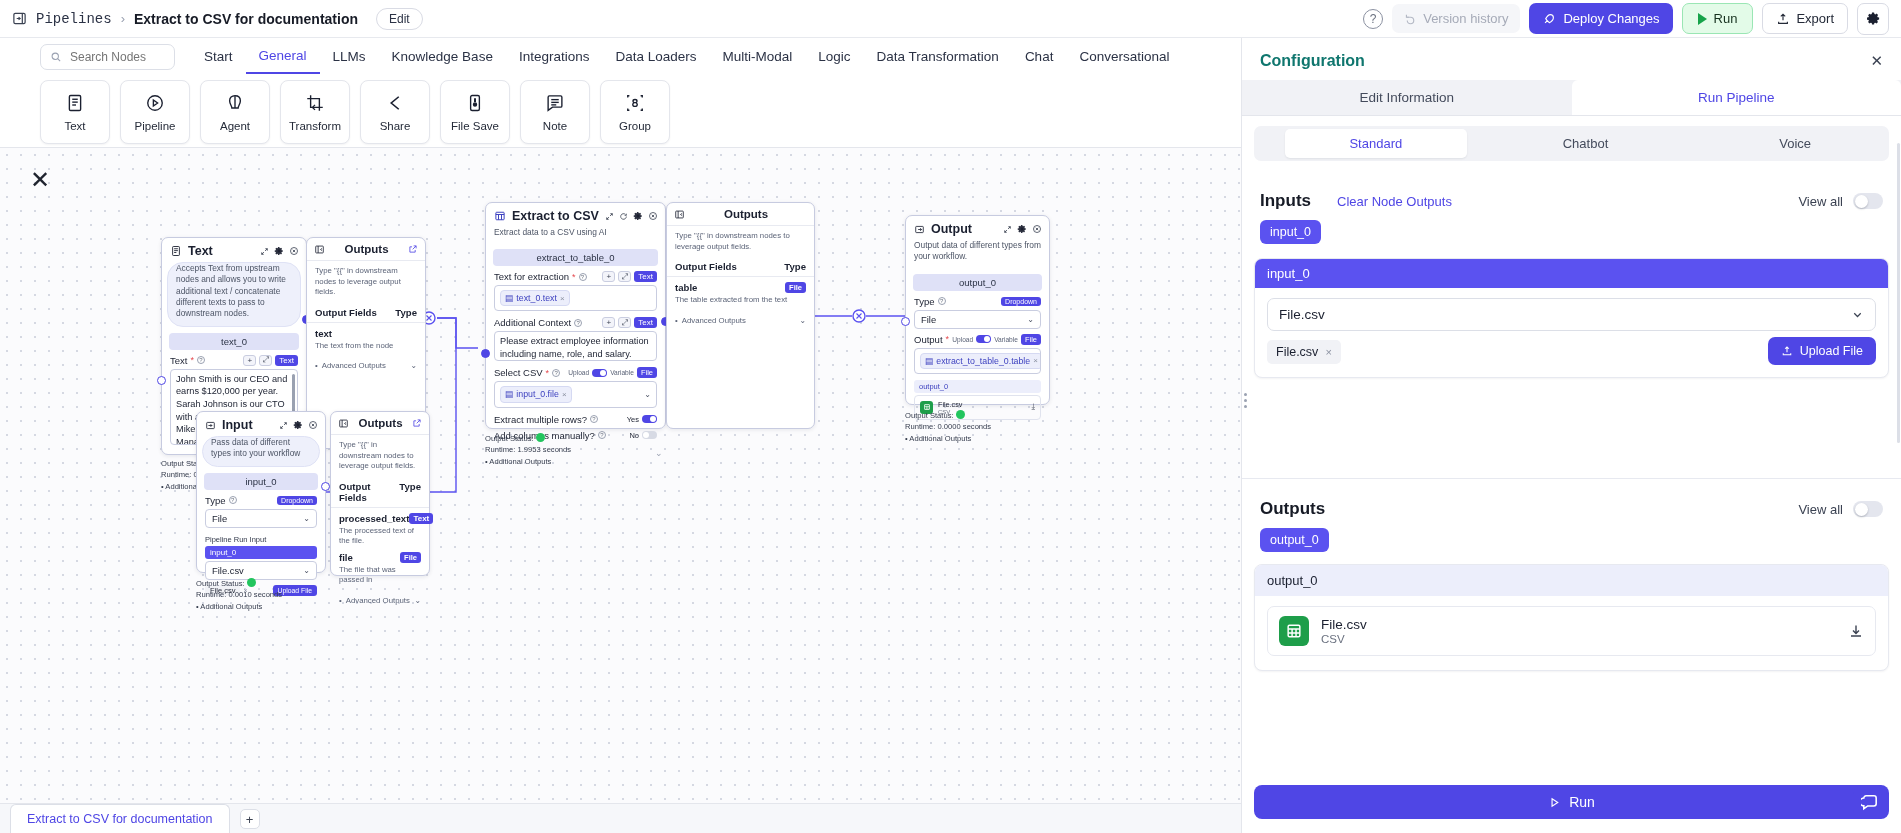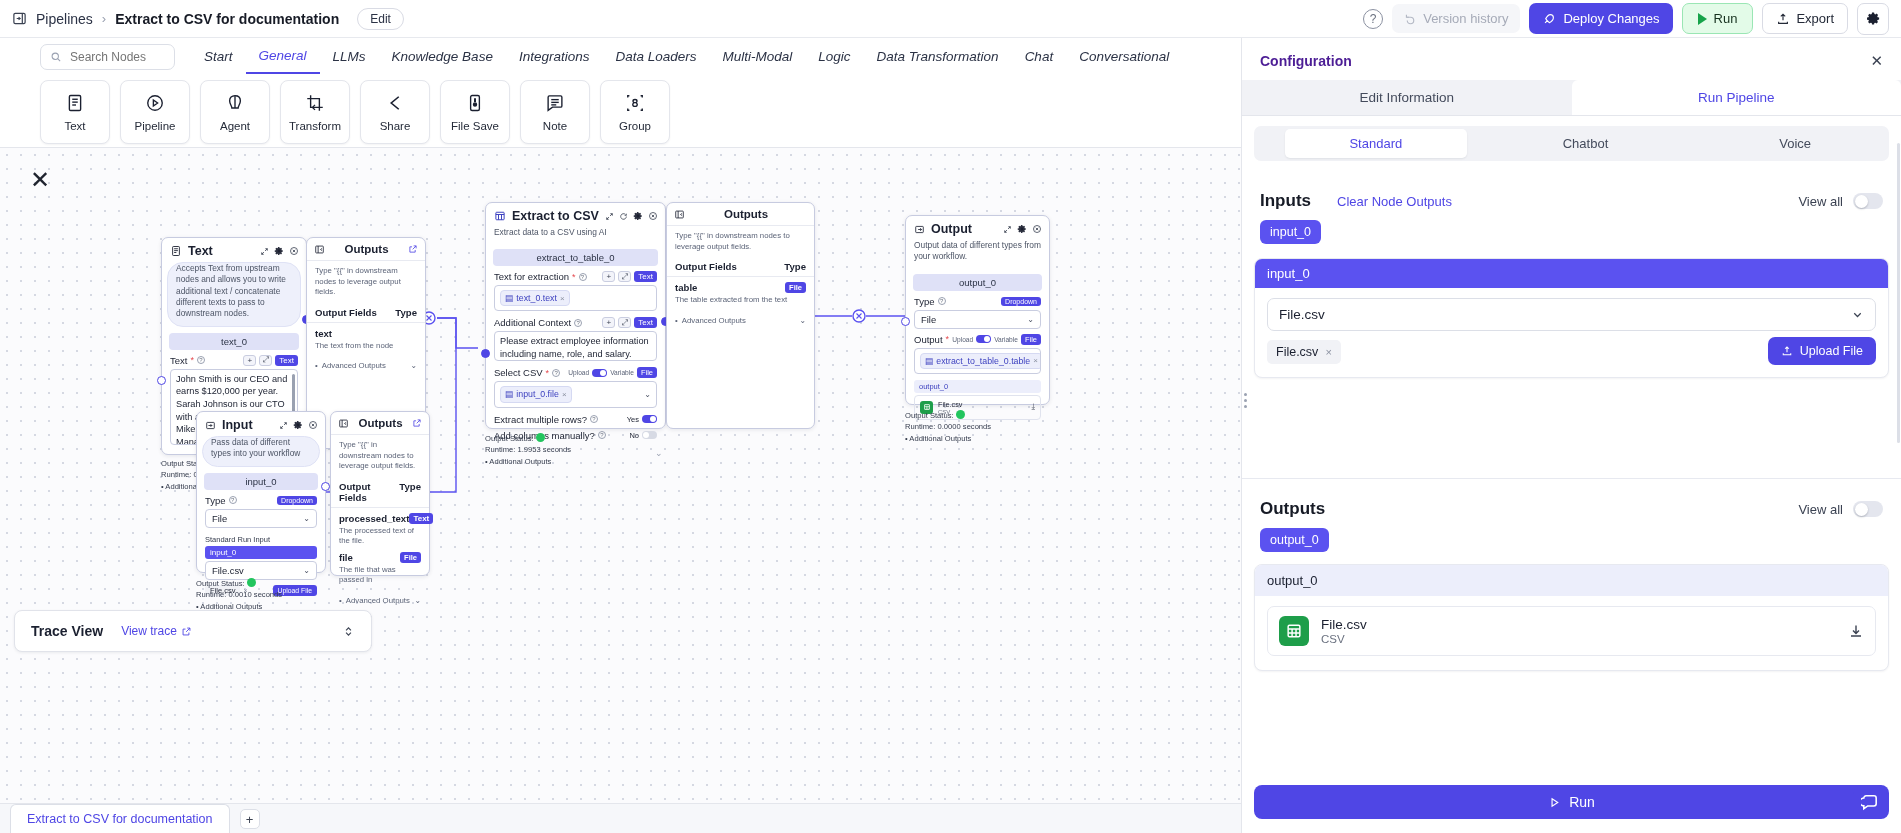--- a/index.html
+++ b/index.html
@@ -13,21 +13,21 @@
   .app { position: relative; width: 1901px; height: 833px; }
 
   
   .topbar {
     position: absolute; left:0; top:0; width:1901px; height:38px;
     background:#fff; border-bottom:1px solid #e7e9ee;
     display:flex; align-items:center; padding:0 12px;
   }
   .bc { display:flex; align-items:center; gap:9px; }
   .bc-icon { width:15px; height:15px; color:#3b4252; display:flex; align-items:center; justify-content:center;}
-  .bc-link { font-size:14px; color:#2b3245; }
+  .bc-link { font-size:14px; color:#2b3245;font-family:Liberation Mono, monospace; }
   .bc-sep { color:#9aa1b1; font-size:13px; }
   .bc-title { font-size:14px; font-weight:700; color:#171b26; }
   .edit-btn {
     margin-left:9px; border:1px solid #d9dbe4; border-radius:13px;
     background:#fff; font-size:12px; color:#2b3245; padding:3px 12px; cursor:pointer;
   }
   .top-right { margin-left:auto; display:flex; align-items:center; gap:9px; }
   .help-ic { width:20px;height:20px;border:1.4px solid #8b91a1;border-radius:50%;
     display:flex;align-items:center;justify-content:center;font-size:12px;color:#6b7280;}
   .vh-btn {
@@ -58,21 +58,21 @@
     background:#fff; border-bottom:1px solid #e4e6ec;
   }
   .lib-row1 { display:flex; align-items:flex-start; height:34px; padding:6px 0 0 40px; gap:0; }
   .search-box {
     display:flex;align-items:center;gap:8px;width:135px;height:26px;
     border:1px solid #dcdfe7;border-radius:7px;padding:0 9px;background:#fff;
   }
   .search-box input { border:none;outline:none;font-size:12px;color:#6b7280;width:100%;background:transparent;
      font-family:"Liberation Sans", sans-serif;}
   .cats { display:flex; align-items:center; gap:0; margin-left:16px; }
-  .cat { font-size:13.5px; color:#2b3245; padding:4px 13px 9px 13px; cursor:pointer; white-space:nowrap;font-style:italic;}
+  .cat { font-size:13.5px; color:#2b3245; padding:4px 13px 9px 13px; cursor:pointer; white-space:nowrap;}
   .cat.active { color:#4f46e5; border-bottom:2px solid #4f46e5; }
   .lib-row2 { display:flex; gap:10px; padding:8px 0 0 40px; }
   .node-card {
     width:70px;height:64px;background:#fff;border:1px solid #e4e6ec;border-radius:8px;
     display:flex;flex-direction:column;align-items:center;justify-content:center;gap:7px;cursor:pointer;
     box-shadow:0 1px 2px rgba(16,24,40,.05);
   }
   .node-card .lbl { font-size:11.5px; color:#252b39; }
 
   
@@ -153,21 +153,21 @@
   .btab { background:#fff; border:1px solid #dcdfe7; border-bottom:none; border-radius:6px 6px 0 0;
           font-size:12.5px; color:#4f46e5; padding:7px 16px; margin-left:10px; cursor:pointer; }
   .bplus { width:20px;height:20px;border:1px solid #dcdfe7;border-radius:5px;background:#fff;
            display:flex;align-items:center;justify-content:center;font-size:13px;color:#3b4252;
            margin:0 0 4px 10px; cursor:pointer;}
 
   
   .cfg { position:absolute; right:0; top:38px; width:660px; height:795px; background:#fff;
          border-left:1px solid #e4e6ec; }
   .cfg-head { display:flex; align-items:center; padding:14px 18px 10px 18px; }
-  .cfg-head .t { font-size:14px; font-weight:600; color:#4c1d95; }
+  .cfg-head .t { font-size:16px; font-weight:600; color:#0f766e; }
   .cfg-head .x { margin-left:auto; font-size:15px; color:#3b4252; cursor:pointer; }
   .seg2 { display:flex; background:#f1f2f6; border-bottom:1px solid #e4e6ec; }
   .seg2 .s { flex:1; text-align:center; font-size:13.5px; color:#444b5c; padding:10px 0; cursor:pointer;}
   .seg2 .s.active { background:#fff; color:#4f46e5; font-weight:500; border-radius:6px 6px 0 0; }
   .seg3 { display:flex; background:#f1f2f6; margin:10px 12px; border-radius:7px; padding:3px; }
   .seg3 .s { flex:1; text-align:center; font-size:13px; color:#444b5c; padding:7px 0; cursor:pointer; border-radius:5px;margin-left:28px;}
   .seg3 .s.active { background:#fff; color:#4f46e5; box-shadow:0 1px 2px rgba(16,24,40,.08); }
   .sec-head { display:flex; align-items:center; padding:6px 18px 0 18px; }
   .sec-head .h { font-size:17px; font-weight:600; color:#171b26; }
   .sec-head .clear { font-size:13px; color:#4f46e5; margin-left:26px; cursor:pointer; font-weight:500;}
@@ -521,21 +521,21 @@
         <span>Type</span>
         <span class="qmk">?</span>
         <span class="chipbtns">
           <span class="tag-drop">Dropdown</span>
         </span>
       </div>
       <div class="selbox">
         <span>File</span>
         <span class="cv">⌄</span>
       </div>
-      <div style="font-size:7.5px;color:#343b4c;padding:2px 8px 2px 8px">Standard Run Input</div>
+      <div style="font-size:7.5px;color:#343b4c;padding:2px 8px 2px 8px">Pipeline Run Input</div>
       <div style="margin:0 8px;background:#5b52f0;color:#fff;font-size:8px;border-radius:3px;padding:2px 5px">input_0</div>
       <div class="selbox" style="margin-top:2px">
         <span>File.csv</span>
         <span class="cv">⌄</span>
       </div>
       <div style="padding:0 8px;display:flex;align-items:center">
         <span style="background:#f1f2f6;border-radius:3px;font-size:7.5px;padding:1px 5px;color:#1b2030">File.csv</span>
         <span style="font-size:7px;color:#8b91a1;margin-left:3px">×</span>
         <span style="margin-left:auto;background:#4f46e5;color:#fff;border-radius:3px;font-size:6.8px;padding:2px 5px">Upload File</span>
       </div>
@@ -830,36 +830,20 @@
         <span class="status-badge"></span>
       </div>
       <div class="status-line">Runtime: 0.0000 seconds</div>
       <div class="status-line">• <span>Additional Outputs</span></div>
     </div>
 
     <div style="position:absolute;left:655px;top:300px;color:#9aa1b1;font-size:9px">⌄</div>
     <div style="position:absolute;left:60px;top:300px;color:#c7cbe0;font-size:9px"></div>
   </div>
 
-  <div class="trace">
-    <span class="tt">Trace View</span>
-    <span class="vt">
-      <span>View trace</span>
-      <span>
-        <svg width="11" height="11" viewBox="0 0 16 16" fill="none" stroke="#4f46e5" stroke-width="1.3">
-          <path d="M9 3h4v4M13 3L7.5 8.5M11.5 9.5V13H3V4.5h3.5"></path>
-          </svg>
-      </span>
-    </span>
-    <span class="chev">
-      <svg width="13" height="13" viewBox="0 0 16 16" fill="none" stroke="#3b4252" stroke-width="1.4">
-        <path d="M5 6.5L8 3.5l3 3M5 9.5L8 12.5l3-3"></path>
-        </svg>
-    </span>
-  </div>
 
   <div class="bottombar">
     <div class="btab">Extract to CSV for documentation</div>
     <div class="bplus">+</div>
   </div>
 
   <div class="cfg">
     <div class="dragdots">
         <i></i>
         <i></i>

